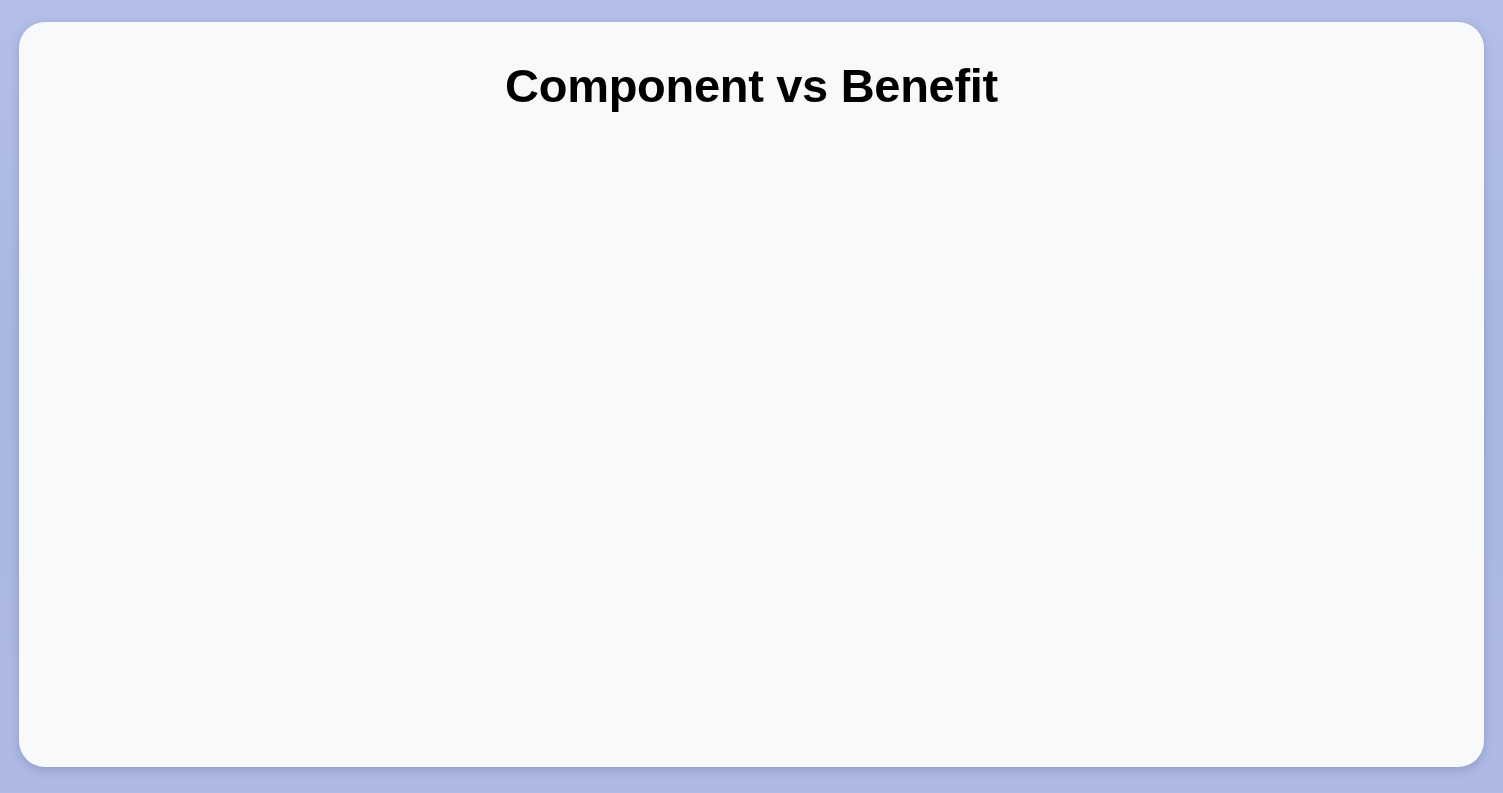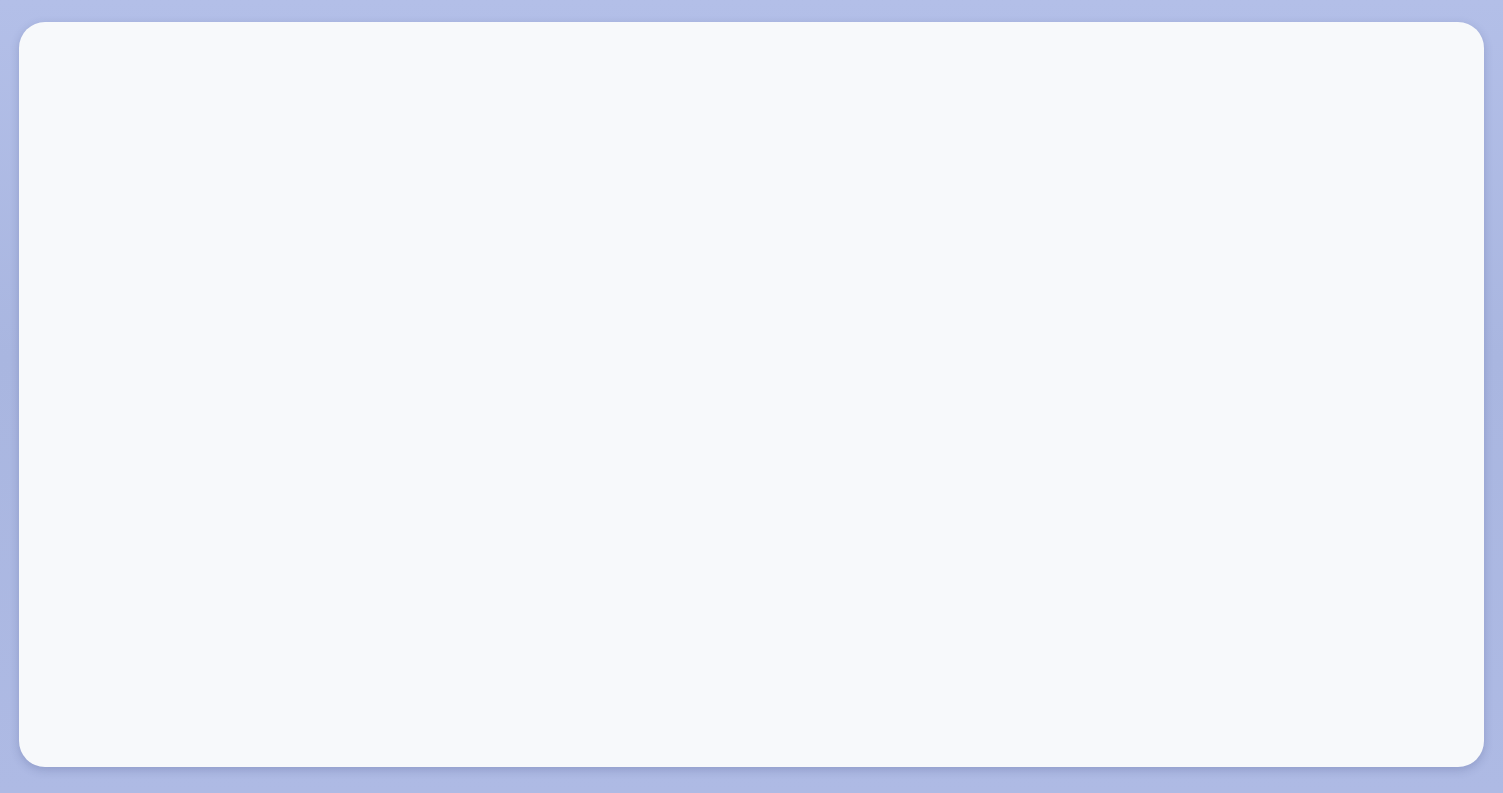--- a/index.html
+++ b/index.html
@@ -64,20 +64,21 @@
   #group-0 { left: 283px;  width: 265px; }
   #group-1 { left: 591px;  width: 264px; }
   #group-2 { left: 902px;  width: 263px; }
 </style>
 </head>
 <body>
 
 <div id="stage">
   <div id="card" style="background: rgb(247, 249, 251);">
 
+    <div id="chart-title">Component vs Benefit</div>
 
     <div id="plot">
 
       <div class="bar-group" id="group-0">
         
         
         
       </div>
 
       <div class="bar-group" id="group-1">

